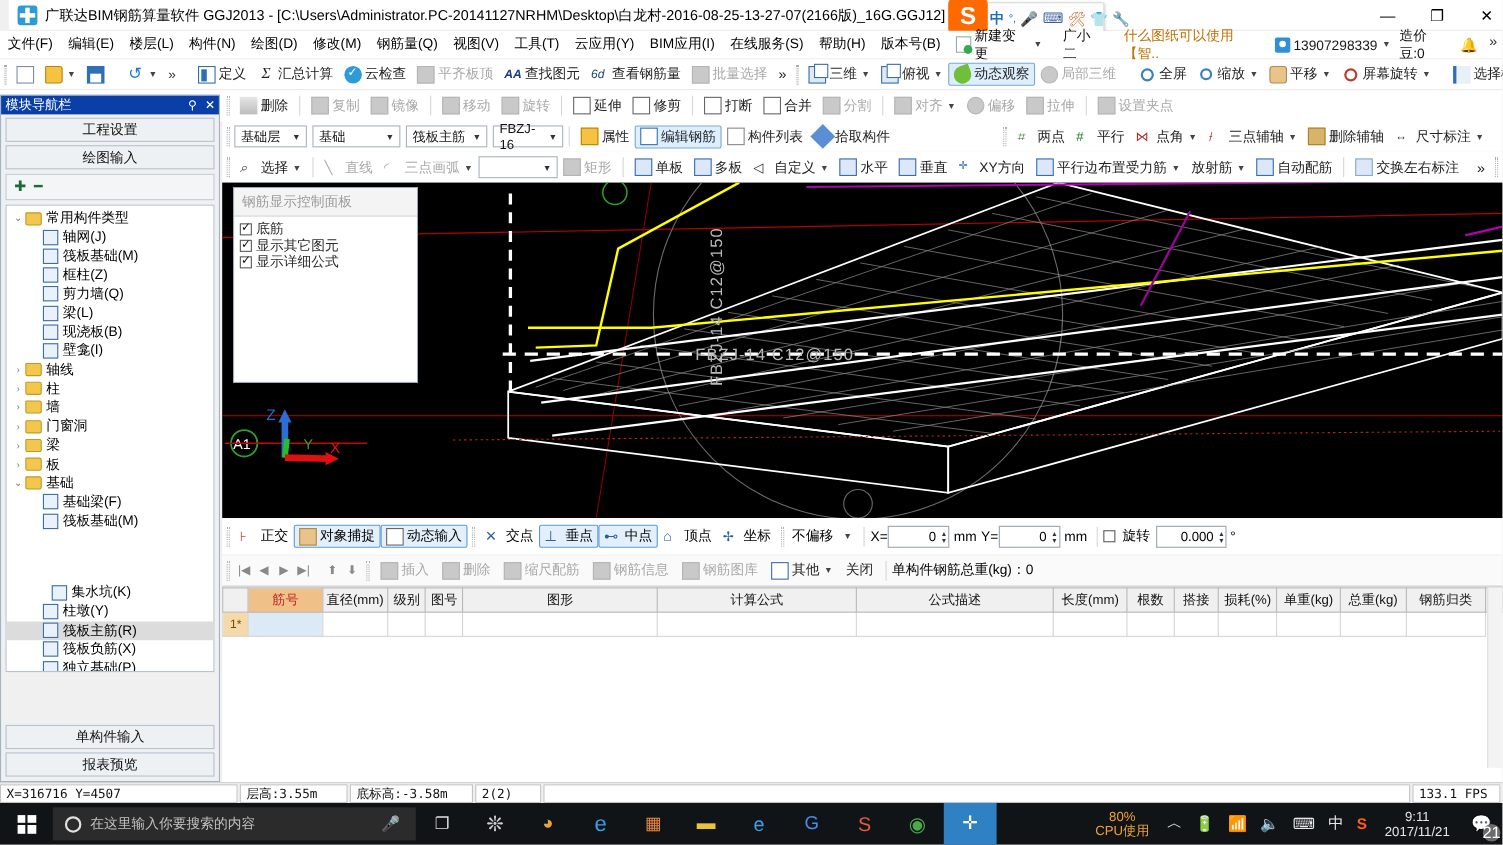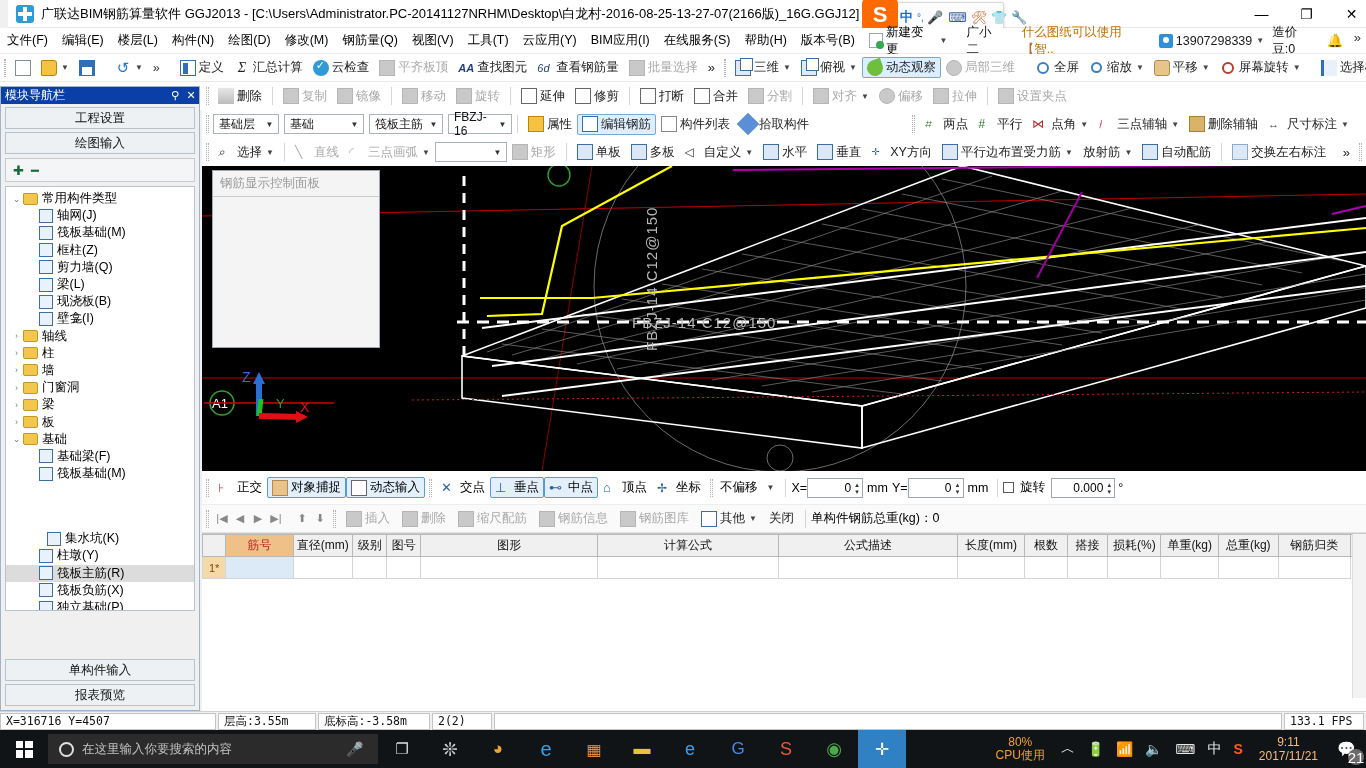--- a/index.html
+++ b/index.html
@@ -240,21 +240,21 @@
     width:330px; height:30px; background:#2b2b2b; display:flex; align-items:center;
     gap:8px; padding-left:11px; color:#c2c2c2; font-size:12.5px;
   }
   .circ{ width:15px;height:15px;border:2px solid #e0e0e0;border-radius:50%;flex:none; }
   .mic{ margin-left:auto; margin-right:14px; color:#cfcfcf; font-size:14px; }
   .tb-app{ width:48px; height:38px; display:flex; align-items:center; justify-content:center; position:relative; }
   .tb-app.active{ background:#2f81c4; }
   .tray{ margin-left:auto; display:flex; align-items:center; height:38px; color:#e6e6e6; font-size:12px; }
   .cpu{ color:#f0a030; text-align:center; line-height:13px; font-size:12px; padding:0 10px; }
   .tray-ic{ padding:0 6px; font-size:14px; color:#e8e8e8; }
-  .clock{ text-align:center; line-height:14px; font-size:12px; padding:0 10px; color:#fdba74; }
+  .clock{ text-align:center; line-height:14px; font-size:12px; padding:0 10px; color:#e5e5e5; }
   .notif{ width:38px; height:38px; display:flex; align-items:center; justify-content:center;
           position:relative; color:#e8e8e8; font-size:15px; }
   .badge{ position:absolute; right:2px; bottom:3px; background:#6b6b6b; color:#fff;
           border-radius:50%; font-size:15px; width:16px; height:16px; display:flex;
           align-items:center; justify-content:center; }
 </style>
 </head>
 <body>
 
 <div class="app">
@@ -844,20 +844,34 @@
       <text x="38" y="16" fill="#2b6fd6" font-size="14">Z</text>
       <line x1="55" y1="50" x2="57" y2="33" stroke="#22c022" stroke-width="5"></line>
       <text x="72" y="42" fill="#2fa02f" font-size="13">Y</text>
       <line x1="55" y1="50" x2="98" y2="51" stroke="#e01010" stroke-width="6"></line>
       <polygon points="104,51 92,45 92,57" fill="#e01010"></polygon>
       <text x="96" y="46" fill="#e01010" font-size="14">X</text>
     </svg>
 
     <div class="rebar-panel">
       <div class="rp-title">钢筋显示控制面板</div>
+      <div class="rp-body">
+        <div class="rp-row">
+          <span class="cbx on"></span>
+          <span>底筋</span>
+        </div>
+        <div class="rp-row">
+          <span class="cbx on"></span>
+          <span>显示其它图元</span>
+        </div>
+        <div class="rp-row">
+          <span class="cbx on"></span>
+          <span>显示详细公式</span>
+        </div>
+      </div>
     </div>
   </div>
 
   <div class="snapbar">
     <span class="grip"></span>
     <span class="snap-i">
         <i class="ico" style="color:#b05050;font-size:12px;line-height:16px">⊦</i>
         <span>正交</span>
       </span>
     <span class="snap-i on">

